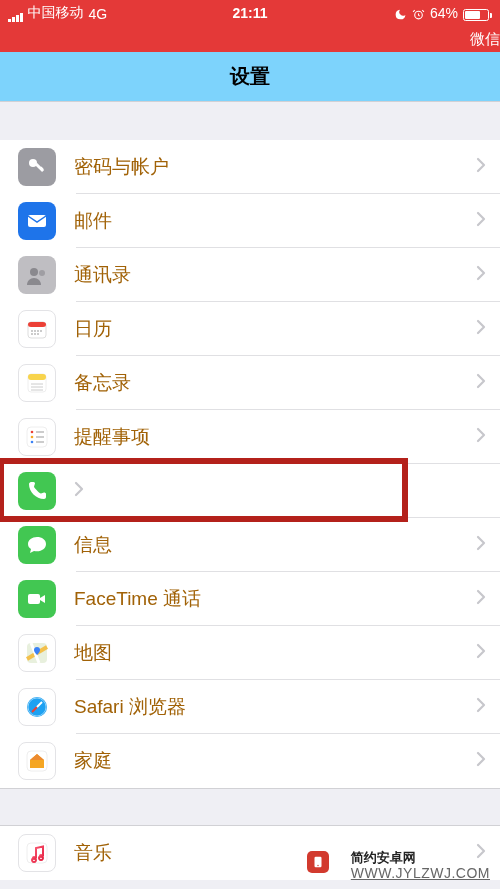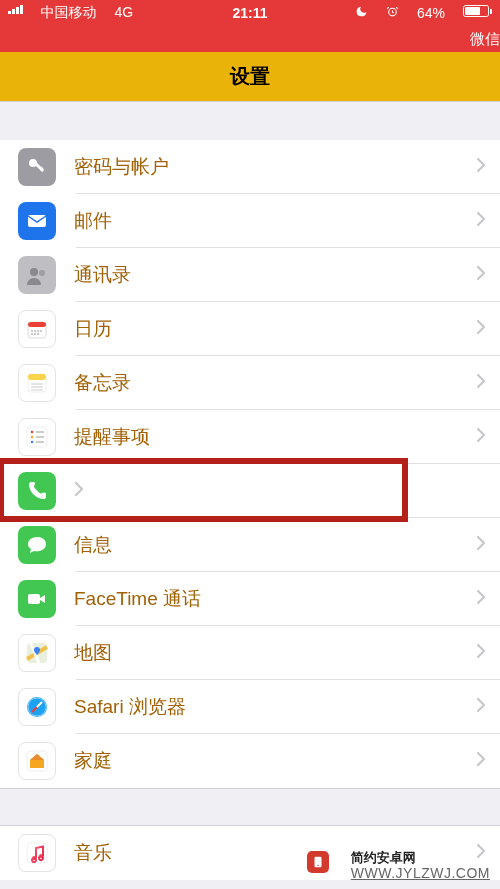--- a/index.html
+++ b/index.html
@@ -1,21 +1,21 @@
 <!DOCTYPE html>
 <html><head>
 <meta charset="utf-8">
 <style>
   * { box-sizing: border-box; margin: 0; padding: 0; }
   html, body { width: 500px; height: 889px; font-family: -apple-system, "Helvetica Neue", Arial, sans-serif; background: #efeff4; overflow: hidden; position: relative; }
   .status-bar { height: 26px; background: #e43938; color: #fff; display: flex; align-items: center; justify-content: space-between; padding: 0 8px; font-size: 14px; font-weight: 500; }
-  .status-left, .status-right { display: flex; align-items: flex-start; gap: 18px; }
+  .status-left, .status-right { display: flex; align-items: flex-end; gap: 5px; }
   .status-center { position: absolute; left: 50%; transform: translateX(-50%); font-weight: 600; }
   .nav-bar { height: 26px; background: #e43938; color: #fff; display: flex; align-items: center; justify-content: flex-end; font-size: 15px; font-weight: 500; }
-  .page-title-bar { height: 50px; background: #eab308; display: flex; align-items: center; justify-content: center; font-size: 20px; font-weight: 600; color: #000; border-bottom: 1px solid #d1d1d5; }
+  .page-title-bar { height: 50px; background: #7dd3fc; display: flex; align-items: center; justify-content: center; font-size: 20px; font-weight: 600; color: #000; border-bottom: 1px solid #d1d1d5; }
   .spacer { height: 38px; background: #efeff4; }
   .list { background: #fff; }
   .row { display: flex; align-items: center; height: 54px; padding-left: 18px; position: relative; }
   .row::after { content: ""; position: absolute; left: 76px; right: 0; bottom: 0; height: 1px; background: #e0e0e3; }
   .row:last-child::after { display: none; }
   .icon-box { width: 38px; height: 38px; border-radius: 8px; display: flex; align-items: center; justify-content: center; flex-shrink: 0; margin-right: 18px; }
   .row-label { flex: 1; font-size: 19px; color: #a16207; }
   .chevron { margin-right: 14px; color: #c7c7cc; }
   .group-gap { height: 38px; background: #efeff4; border-top: 1px solid #d1d1d5; border-bottom: 1px solid #d1d1d5; }
   .highlight-box { position: absolute; border: 6px solid #b4211b; pointer-events: none; }

